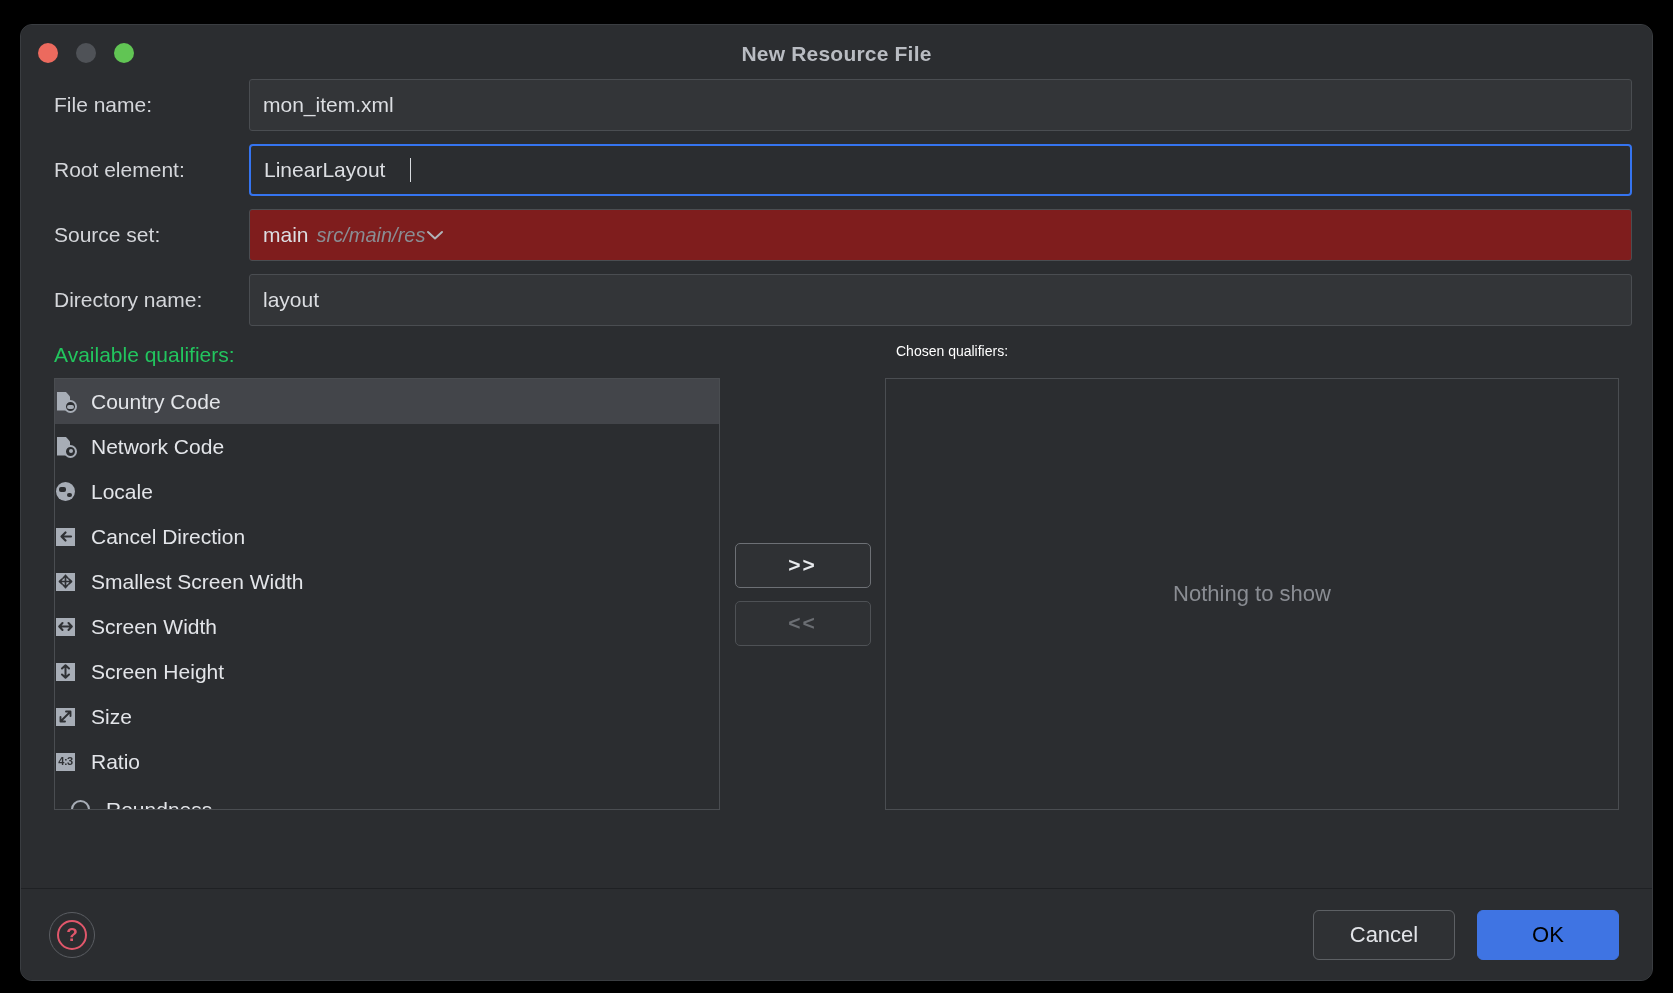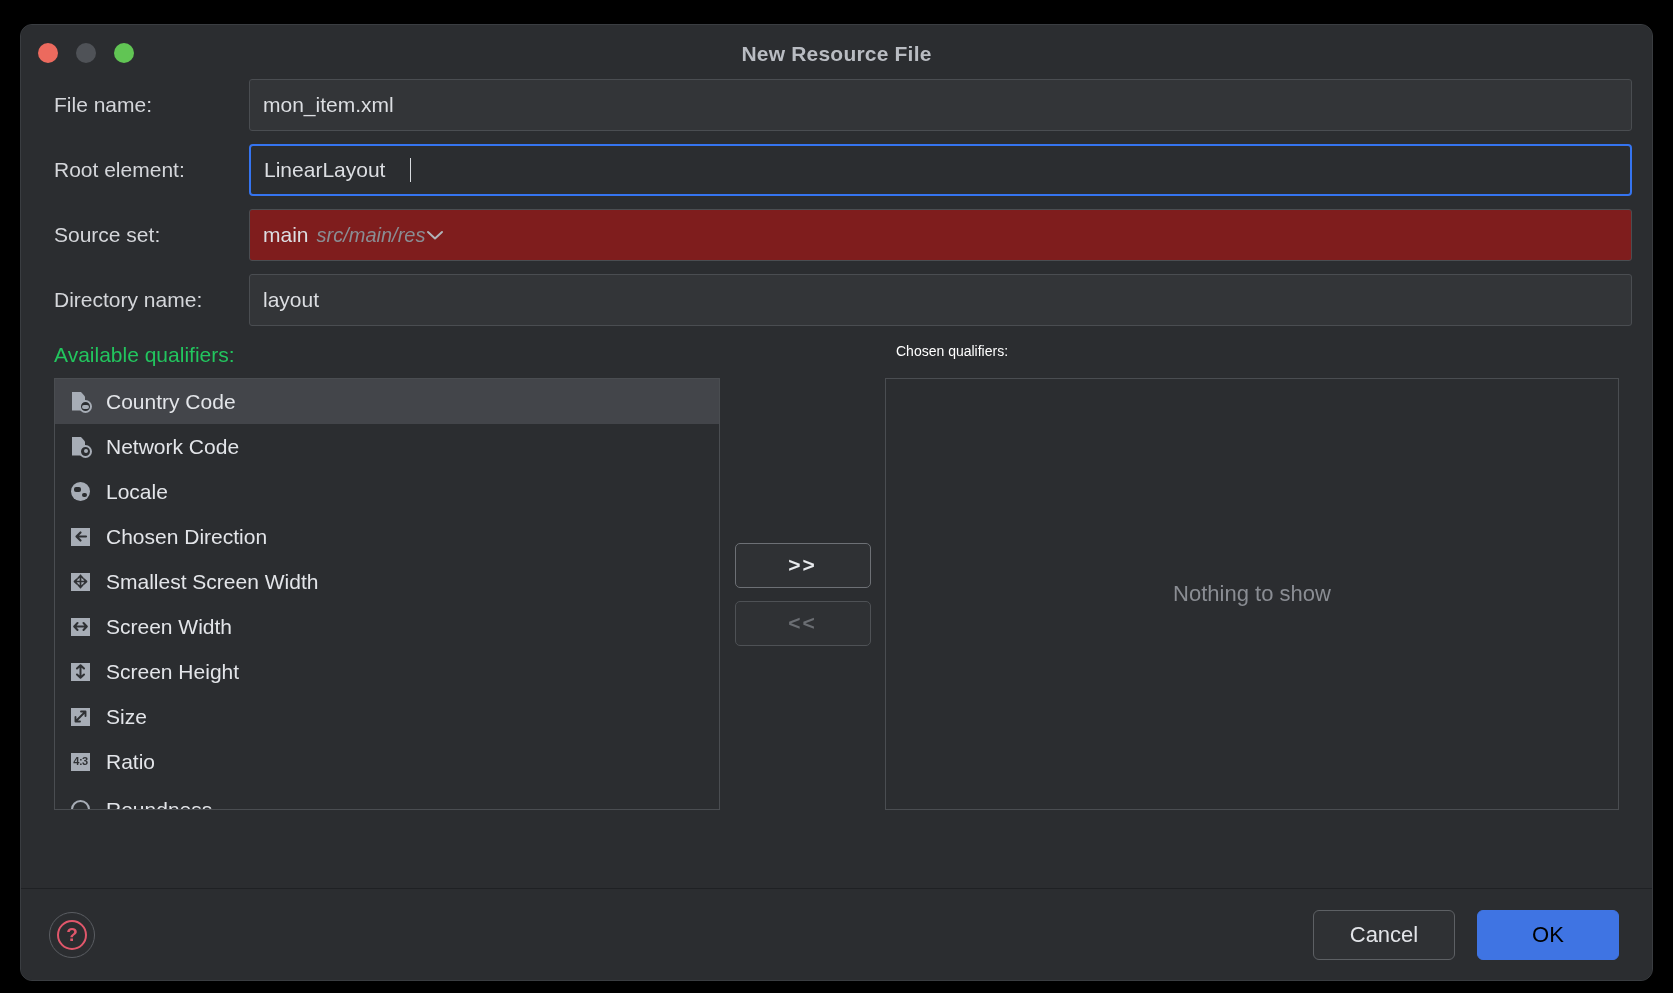--- a/index.html
+++ b/index.html
@@ -144,21 +144,20 @@
     margin-left: 13px;
     background: #2b2d30;
     border: 1px solid #4a4d51;
     overflow: hidden;
     position: relative;
   }
   .list-item {
     display: flex;
     align-items: center;
     height: 45px;
-    padding-left: 15px;
     color: #e3e5e9;
     font-size: 21px;
   }
   .list-item.selected { background: #43454a; }
   .li-icon {
     width: 22px; height: 22px;
     flex: 0 0 22px;
     margin-right: 14px;
     position: relative;
     display: inline-block;
@@ -427,21 +426,21 @@
           </div>
 
           <div class="list-item">
             <span class="li-icon">
               <span class="ic-box">
                 <svg width="14" height="13" viewBox="0 0 14 13">
                     <path d="M12 6.5 H3 M6.5 2.5 L2.5 6.5 L6.5 10.5" stroke="#2f3134" stroke-width="2.2" fill="none" stroke-linecap="round" stroke-linejoin="round"></path>
                   </svg>
               </span>
             </span>
-            <span class="li-label">Chosen Direction</span>
+            <span class="li-label">Cancel Direction</span>
           </div>
 
           <div class="list-item">
             <span class="li-icon">
               <span class="ic-box">
                 <svg width="15" height="15" viewBox="0 0 15 15">
                     <path d="M7.5 1.5 V13.5 M1.5 7.5 H13.5 M7.5 1.5 L5.2 4 M7.5 1.5 L9.8 4 M7.5 13.5 L5.2 11 M7.5 13.5 L9.8 11 M1.5 7.5 L4 5.2 M1.5 7.5 L4 9.8 M13.5 7.5 L11 5.2 M13.5 7.5 L11 9.8" stroke="#2f3134" stroke-width="1.7" fill="none" stroke-linecap="round" stroke-linejoin="round"></path>
                   </svg>
               </span>
             </span>

